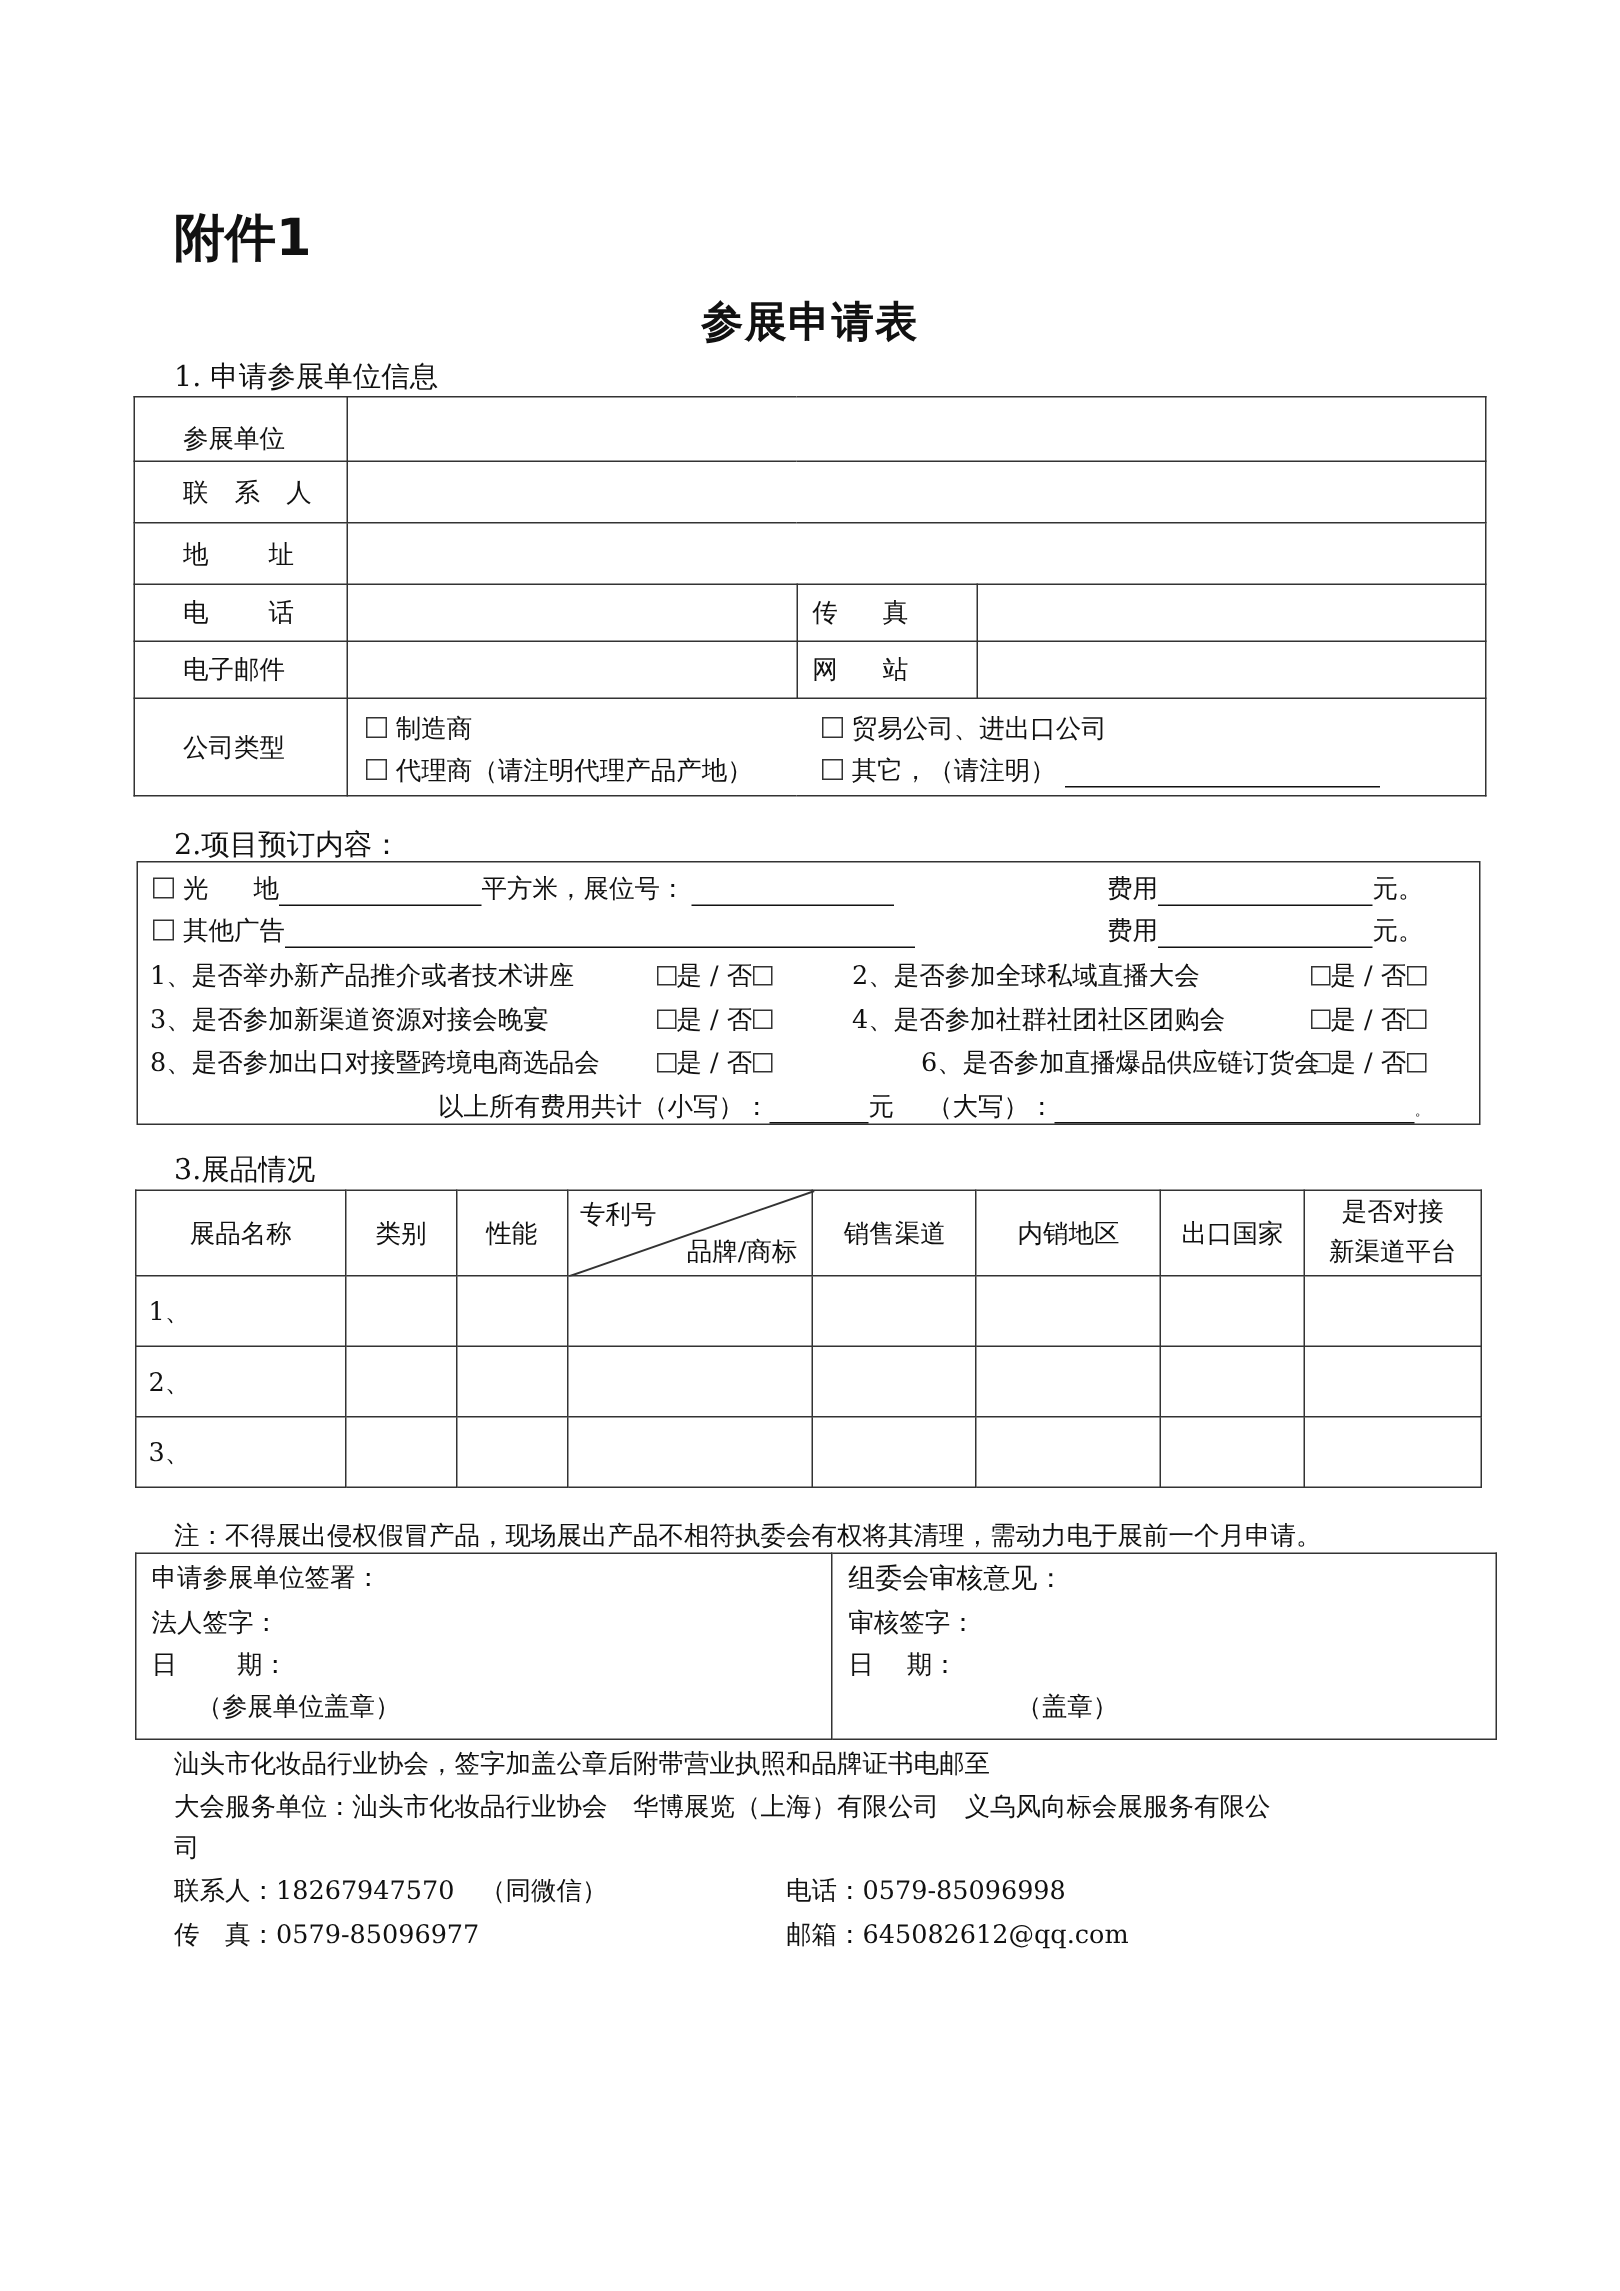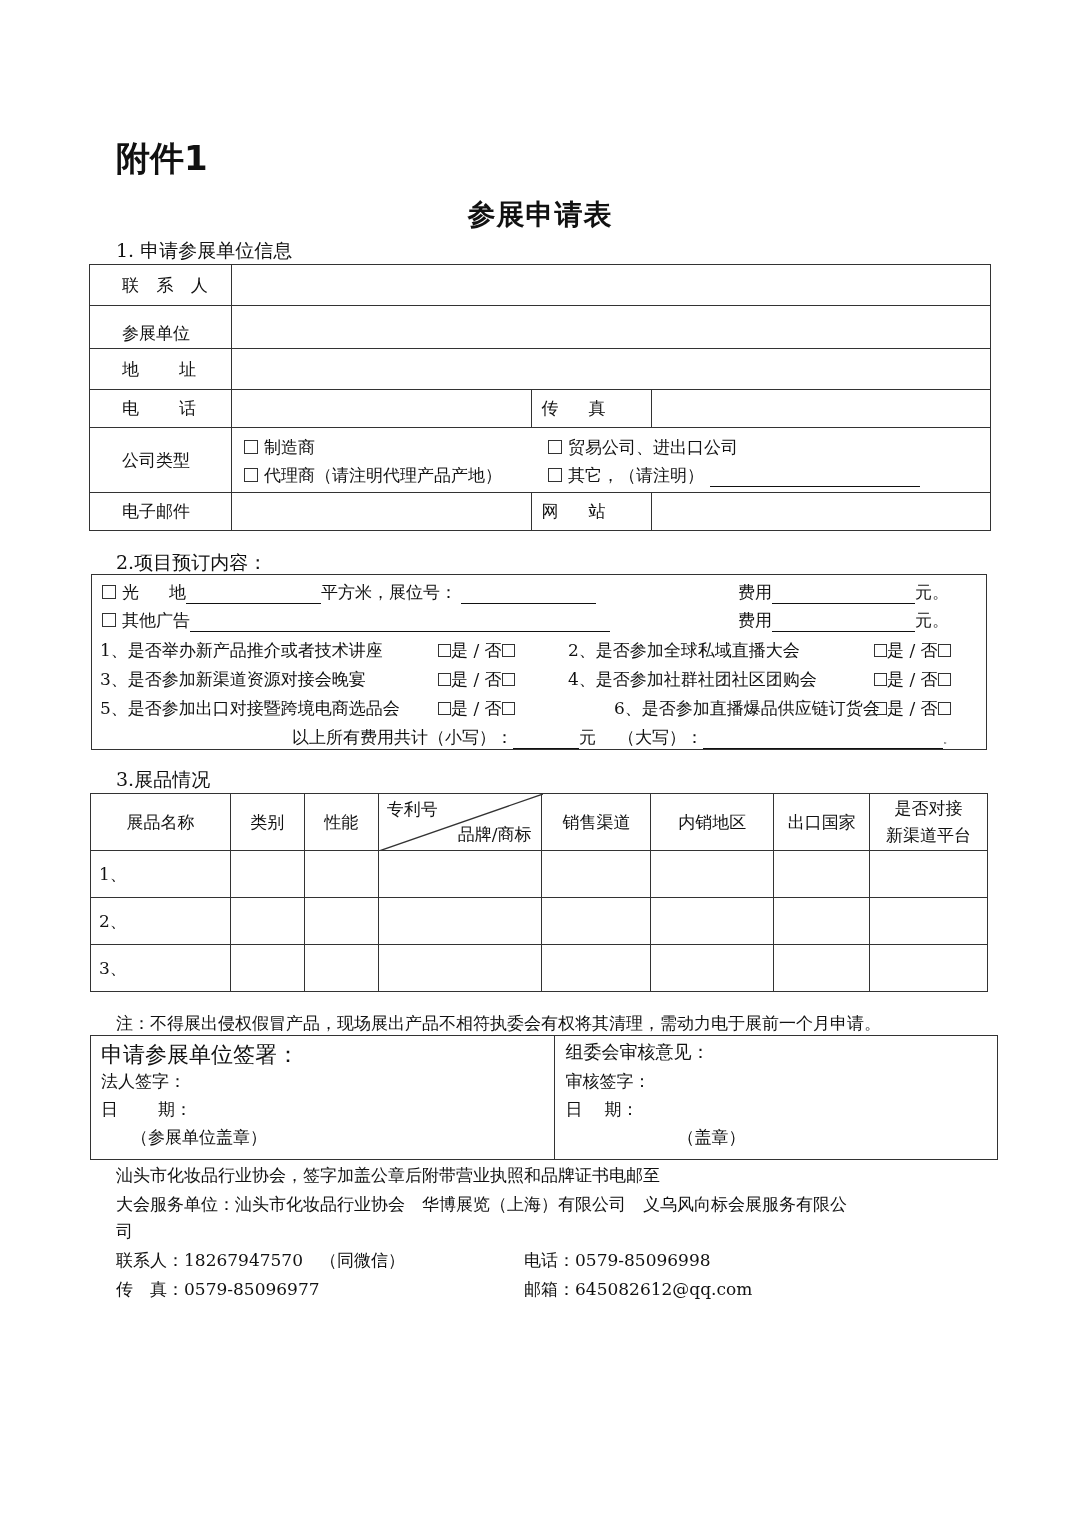--- a/index.html
+++ b/index.html
@@ -29,53 +29,53 @@
 <div class="abs sec" style="left:116px; top:238px;">1. 申请参展单位信息</div>
 
 <table style="left:89px; top:264px; width:902px;">
   <colgroup>
       <col style="width:142px">
       <col style="width:300px">
       <col style="width:121px">
       <col style="width:339px">
     </colgroup>
   <tbody>
-      <tr style="height:41px">
+      <tr style="height:43px">
+    <td class="lbl" style="padding-left:32px; padding-top:12px;">参展单位</td>
+    <td colspan="3"></td>
+  </tr>
+  <tr style="height:41px">
     <td class="lbl" style="letter-spacing:6px;">联 系 人</td>
-    <td colspan="3"></td>
-  </tr>
-  <tr style="height:43px">
-    <td class="lbl" style="padding-left:32px; padding-top:12px;">参展单位</td>
     <td colspan="3"></td>
   </tr>
   <tr style="height:41px">
     <td class="lbl"><span>地</span><span style="display:inline-block;width:40px"></span><span>址</span></td>
     <td colspan="3"></td>
   </tr>
   <tr style="height:38px">
     <td class="lbl"><span>电</span><span style="display:inline-block;width:40px"></span><span>话</span></td>
     <td></td>
     <td style="padding-left:10px"><span>传</span><span style="display:inline-block;width:30px"></span><span>真</span></td>
+    <td></td>
+  </tr>
+  <tr style="height:38px">
+    <td class="lbl">电子邮件</td>
+    <td></td>
+    <td style="padding-left:10px"><span>网</span><span style="display:inline-block;width:30px"></span><span>站</span></td>
     <td></td>
   </tr>
   <tr style="height:65px">
     <td class="lbl">公司类型</td>
     <td colspan="3" style="position:relative;">
       <div class="line" style="left:12px; top:8px;"><span class="cb"></span><span>制造商</span></div>
       <div class="line" style="left:316px; top:8px;"><span class="cb"></span><span>贸易公司、进出口公司</span></div>
       <div class="line" style="left:12px; top:36px;"><span class="cb"></span><span>代理商（请注明代理产品产地）</span></div>
       <div class="line" style="left:316px; top:36px;"><span class="cb"></span><span>其它，（请注明）</span><span class="uline" style="width:210px; margin-left:6px;"></span></div>
     </td>
   </tr>
-  <tr style="height:38px">
-    <td class="lbl">电子邮件</td>
-    <td></td>
-    <td style="padding-left:10px"><span>网</span><span style="display:inline-block;width:30px"></span><span>站</span></td>
-    <td></td>
-  </tr>
 </tbody>
   </table>
 
 <div class="abs sec" style="left:116px; top:550px;">2.项目预订内容：</div>
 
 <div class="box" style="left:91px; top:574px; width:896px; height:176px;">
   <div class="line" style="left:10px; top:6px;">
     <span class="cb"></span><span>光</span><span style="display:inline-block;width:30px"></span><span>地</span><span class="uline" style="width:135px"></span><span>平方米，展位号：</span><span class="uline" style="width:135px; margin-left:4px;"></span>
   </div>
   <div class="line" style="left:646px; top:6px;"><span>费用</span><span class="uline" style="width:143px"></span><span>元。</span></div>
@@ -88,21 +88,21 @@
   <div class="line" style="left:8px; top:64px;"><span>1、是否举办新产品推介或者技术讲座</span></div>
   <div class="line" style="left:346px; top:64px;"><span class="cbs"></span><span>是</span> <span>/</span> <span>否</span><span class="cbs"></span></div>
   <div class="line" style="left:476px; top:64px;"><span>2、是否参加全球私域直播大会</span></div>
   <div class="line" style="left:782px; top:64px;"><span class="cbs"></span><span>是</span> <span>/</span> <span>否</span><span class="cbs"></span></div>
 
   <div class="line" style="left:8px; top:93px;"><span>3、是否参加新渠道资源对接会晚宴</span></div>
   <div class="line" style="left:346px; top:93px;"><span class="cbs"></span><span>是</span> <span>/</span> <span>否</span><span class="cbs"></span></div>
   <div class="line" style="left:476px; top:93px;"><span>4、是否参加社群社团社区团购会</span></div>
   <div class="line" style="left:782px; top:93px;"><span class="cbs"></span><span>是</span> <span>/</span> <span>否</span><span class="cbs"></span></div>
 
-  <div class="line" style="left:8px; top:122px;"><span>5、是否参加出口对接暨跨境电商选品会</span></div>
+  <div class="line" style="left:8px; top:122px;"><span>8、是否参加出口对接暨跨境电商选品会</span></div>
   <div class="line" style="left:346px; top:122px;"><span class="cbs"></span><span>是</span> <span>/</span> <span>否</span><span class="cbs"></span></div>
   <div class="line" style="left:476px; top:122px;margin-left:46px;"><span>6、是否参加直播爆品供应链订货会</span></div>
   <div class="line" style="left:782px; top:122px;"><span class="cbs"></span><span>是</span> <span>/</span> <span>否</span><span class="cbs"></span></div>
 
   <div class="line" style="left:200px; top:151px;">
     <span>以上所有费用共计（小写）：</span><span class="uline" style="width:66px"></span><span>元</span><span style="display:inline-block;width:22px"></span><span>（大写）：</span><span class="uline" style="width:240px"></span><span style="font-size:10px">。</span>
   </div>
 </div>
 
 <div class="abs sec" style="left:116px; top:767px;text-align:right;">3.展品情况</div>
@@ -171,21 +171,21 @@
 <div class="abs txt" style="left:116px; top:1012px;">注：不得展出侵权假冒产品，现场展出产品不相符执委会有权将其清理，需动力电于展前一个月申请。</div>
 
 <table style="left:90px; top:1035px; width:908px;">
   <colgroup>
       <col style="width:465px">
       <col style="width:443px">
     </colgroup>
   <tbody>
       <tr style="height:124px">
     <td style="position:relative; vertical-align:top;">
-      <div class="line" style="left:10px; top:4px; font-size:22px;">申请参展单位签署：</div>
+      <div class="line" style="left:10px; top:4px; font-size:17px;">申请参展单位签署：</div>
       <div class="line" style="left:10px; top:34px;">法人签字：</div>
       <div class="line" style="left:10px; top:62px;"><span>日</span><span style="display:inline-block;width:40px"></span><span>期：</span></div>
       <div class="line" style="left:40px; top:90px;">（参展单位盖章）</div>
     </td>
     <td style="position:relative; vertical-align:top;">
       <div class="line" style="left:10px; top:4px; font-size:18px;">组委会审核意见：</div>
       <div class="line" style="left:10px; top:34px;">审核签字：</div>
       <div class="line" style="left:10px; top:62px;"><span>日</span><span style="display:inline-block;width:22px"></span><span>期：</span></div>
       <div class="line" style="left:122px; top:90px;">（盖章）</div>
     </td>

